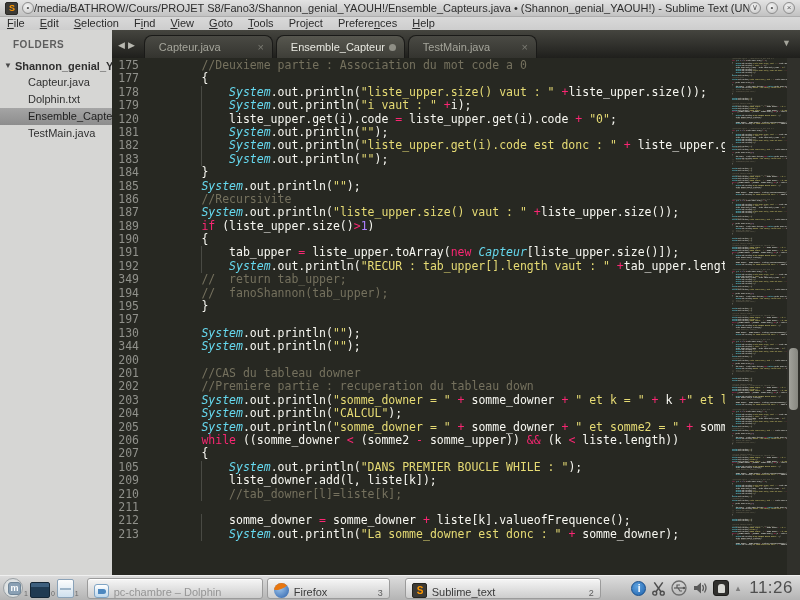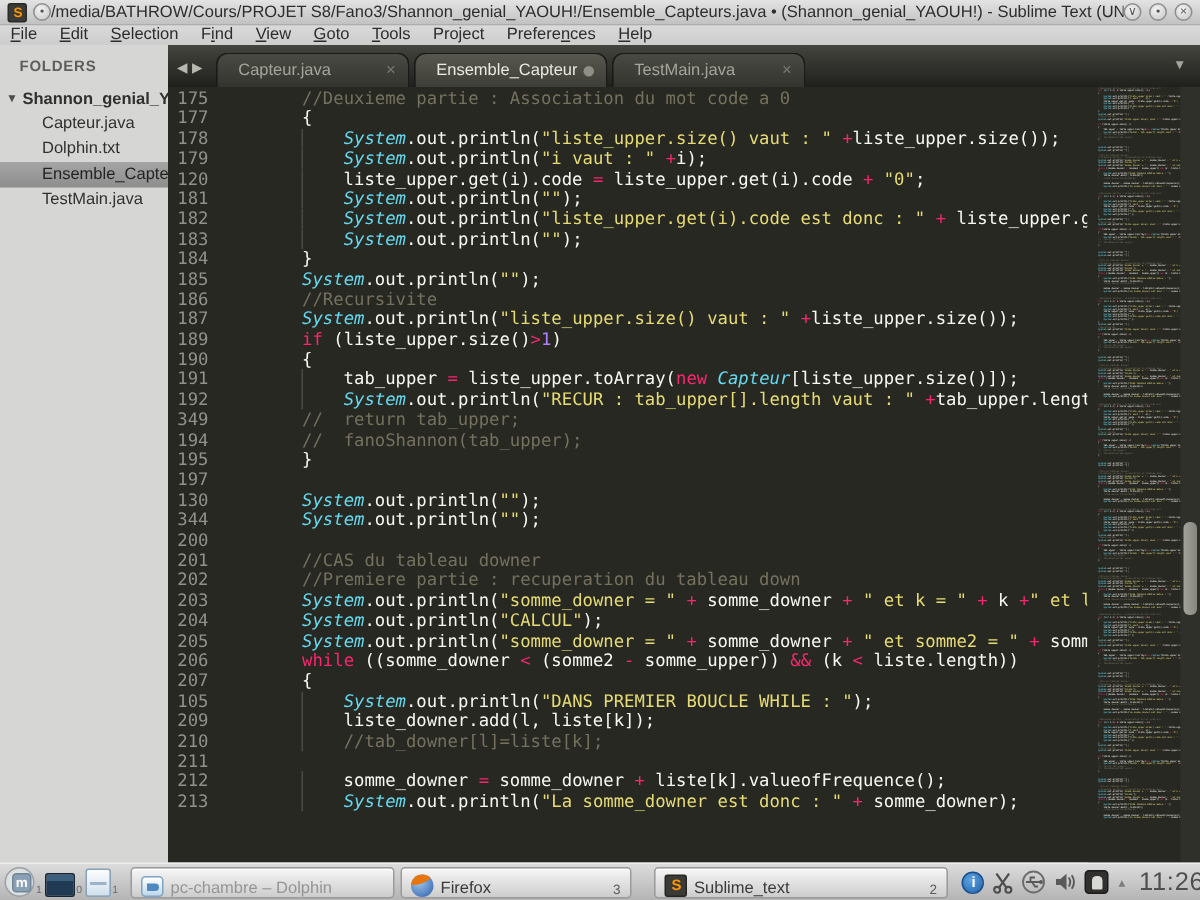--- a/index.html
+++ b/index.html
@@ -627,21 +627,21 @@
         <span class="launcher">
           <span class="ic-cabinet"></span>
           <span class="launch-badge">1</span>
         </span>
       </div>
     <div class="tasks" id="tasks">
         <div class="task dimmed" style="width: 176px;">
           <span class="task-ic ic-dolphin"></span>
           <span class="task-label">pc-chambre – Dolphin</span>
         </div>
-        <div class="task" style="width: 154px;">
+        <div class="task" style="width: 123px;">
           <span class="task-ic ic-firefox"></span>
           <span class="task-label">Firefox</span>
           <span class="task-count">3</span>
         </div>
         <div class="task" style="width: 196px;">
           <span class="task-ic ic-sublime"></span>
           <span class="task-label">Sublime_text</span>
           <span class="task-count">2</span>
         </div>
       </div>

